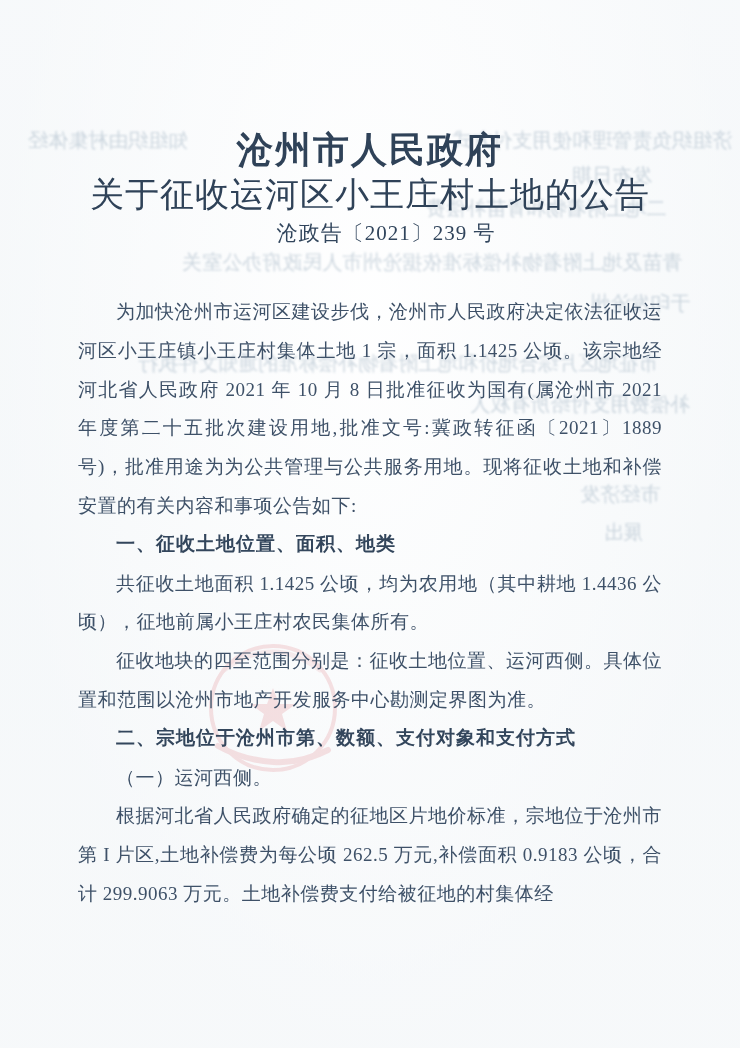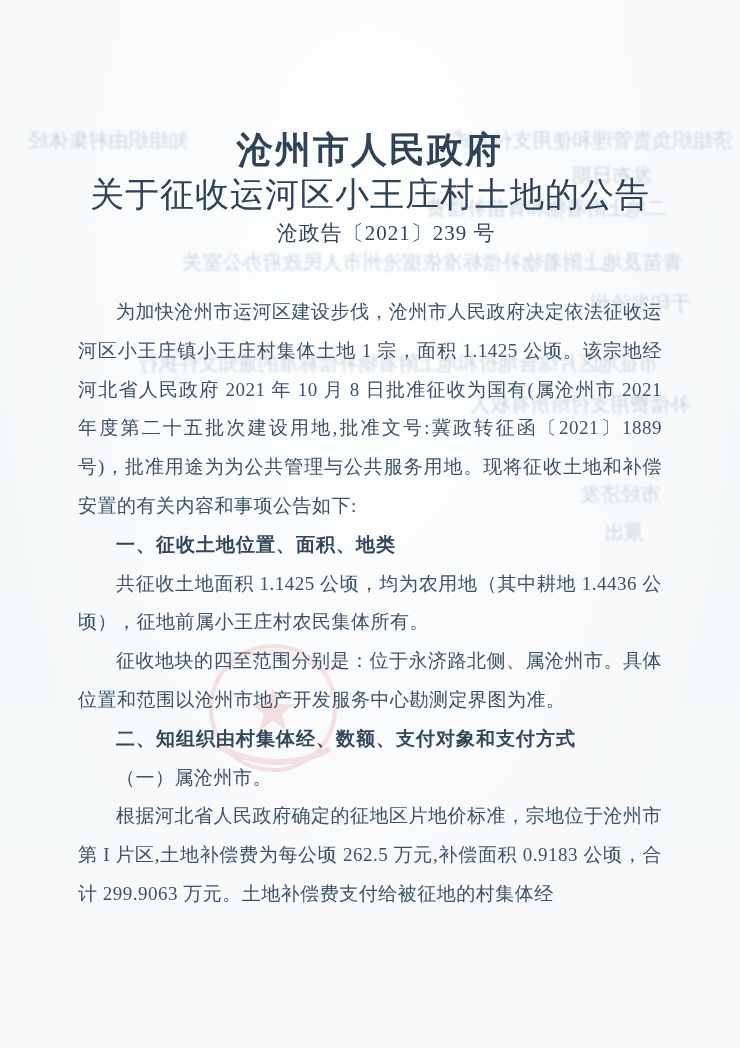--- a/index.html
+++ b/index.html
@@ -58,21 +58,21 @@
     line-height: 38.8px;
     text-align: justify;
     color: #3e5168;
   }
   .para {
     text-indent: 2em;
     letter-spacing: 0.5px;
   }
   .head {
     text-indent: 2em;
-    font-family: Liberation Sans, sans-serif;
+    font-family: Liberation Mono, monospace;
     font-weight: bold;
     letter-spacing: 1px;
     color: #33465c;
   }
 
   
   .ghost {
     position: absolute;
     transform: scaleX(-1);
     color: #8ca2b5;
@@ -129,19 +129,19 @@
   </svg>
 
   <div class="title-line1">沧州市人民政府</div>
   <div class="title-line2">关于征收运河区小王庄村土地的公告</div>
   <div class="doc-number">沧政告〔2021〕239 号</div>
 
   <div class="body-text">
     <div class="para">为加快沧州市运河区建设步伐，沧州市人民政府决定依法征收运河区小王庄镇小王庄村集体土地 1 宗，面积 1.1425 公顷。该宗地经河北省人民政府 2021 年 10 月 8 日批准征收为国有(属沧州市 2021 年度第二十五批次建设用地,批准文号:冀政转征函〔2021〕1889 号)，批准用途为为公共管理与公共服务用地。现将征收土地和补偿安置的有关内容和事项公告如下:</div>
     <div class="head">一、征收土地位置、面积、地类</div>
     <div class="para">共征收土地面积 1.1425 公顷，均为农用地（其中耕地 1.4436 公顷），征地前属小王庄村农民集体所有。</div>
-    <div class="para">征收地块的四至范围分别是：位于永济路北侧、属沧州市。具体位置和范围以沧州市地产开发服务中心勘测定界图为准。</div>
-    <div class="head">二、知组织由村集体经、数额、支付对象和支付方式</div>
-    <div class="para">（一）属沧州市。</div>
+    <div class="para">征收地块的四至范围分别是：征收土地位置、运河西侧。具体位置和范围以沧州市地产开发服务中心勘测定界图为准。</div>
+    <div class="head">二、宗地位于沧州市第、数额、支付对象和支付方式</div>
+    <div class="para">（一）运河西侧。</div>
     <div class="para">根据河北省人民政府确定的征地区片地价标准，宗地位于沧州市第 I 片区,土地补偿费为每公顷 262.5 万元,补偿面积 0.9183 公顷，合计 299.9063 万元。土地补偿费支付给被征地的村集体经</div>
   </div>
 
 </div>
 
 </body></html>

